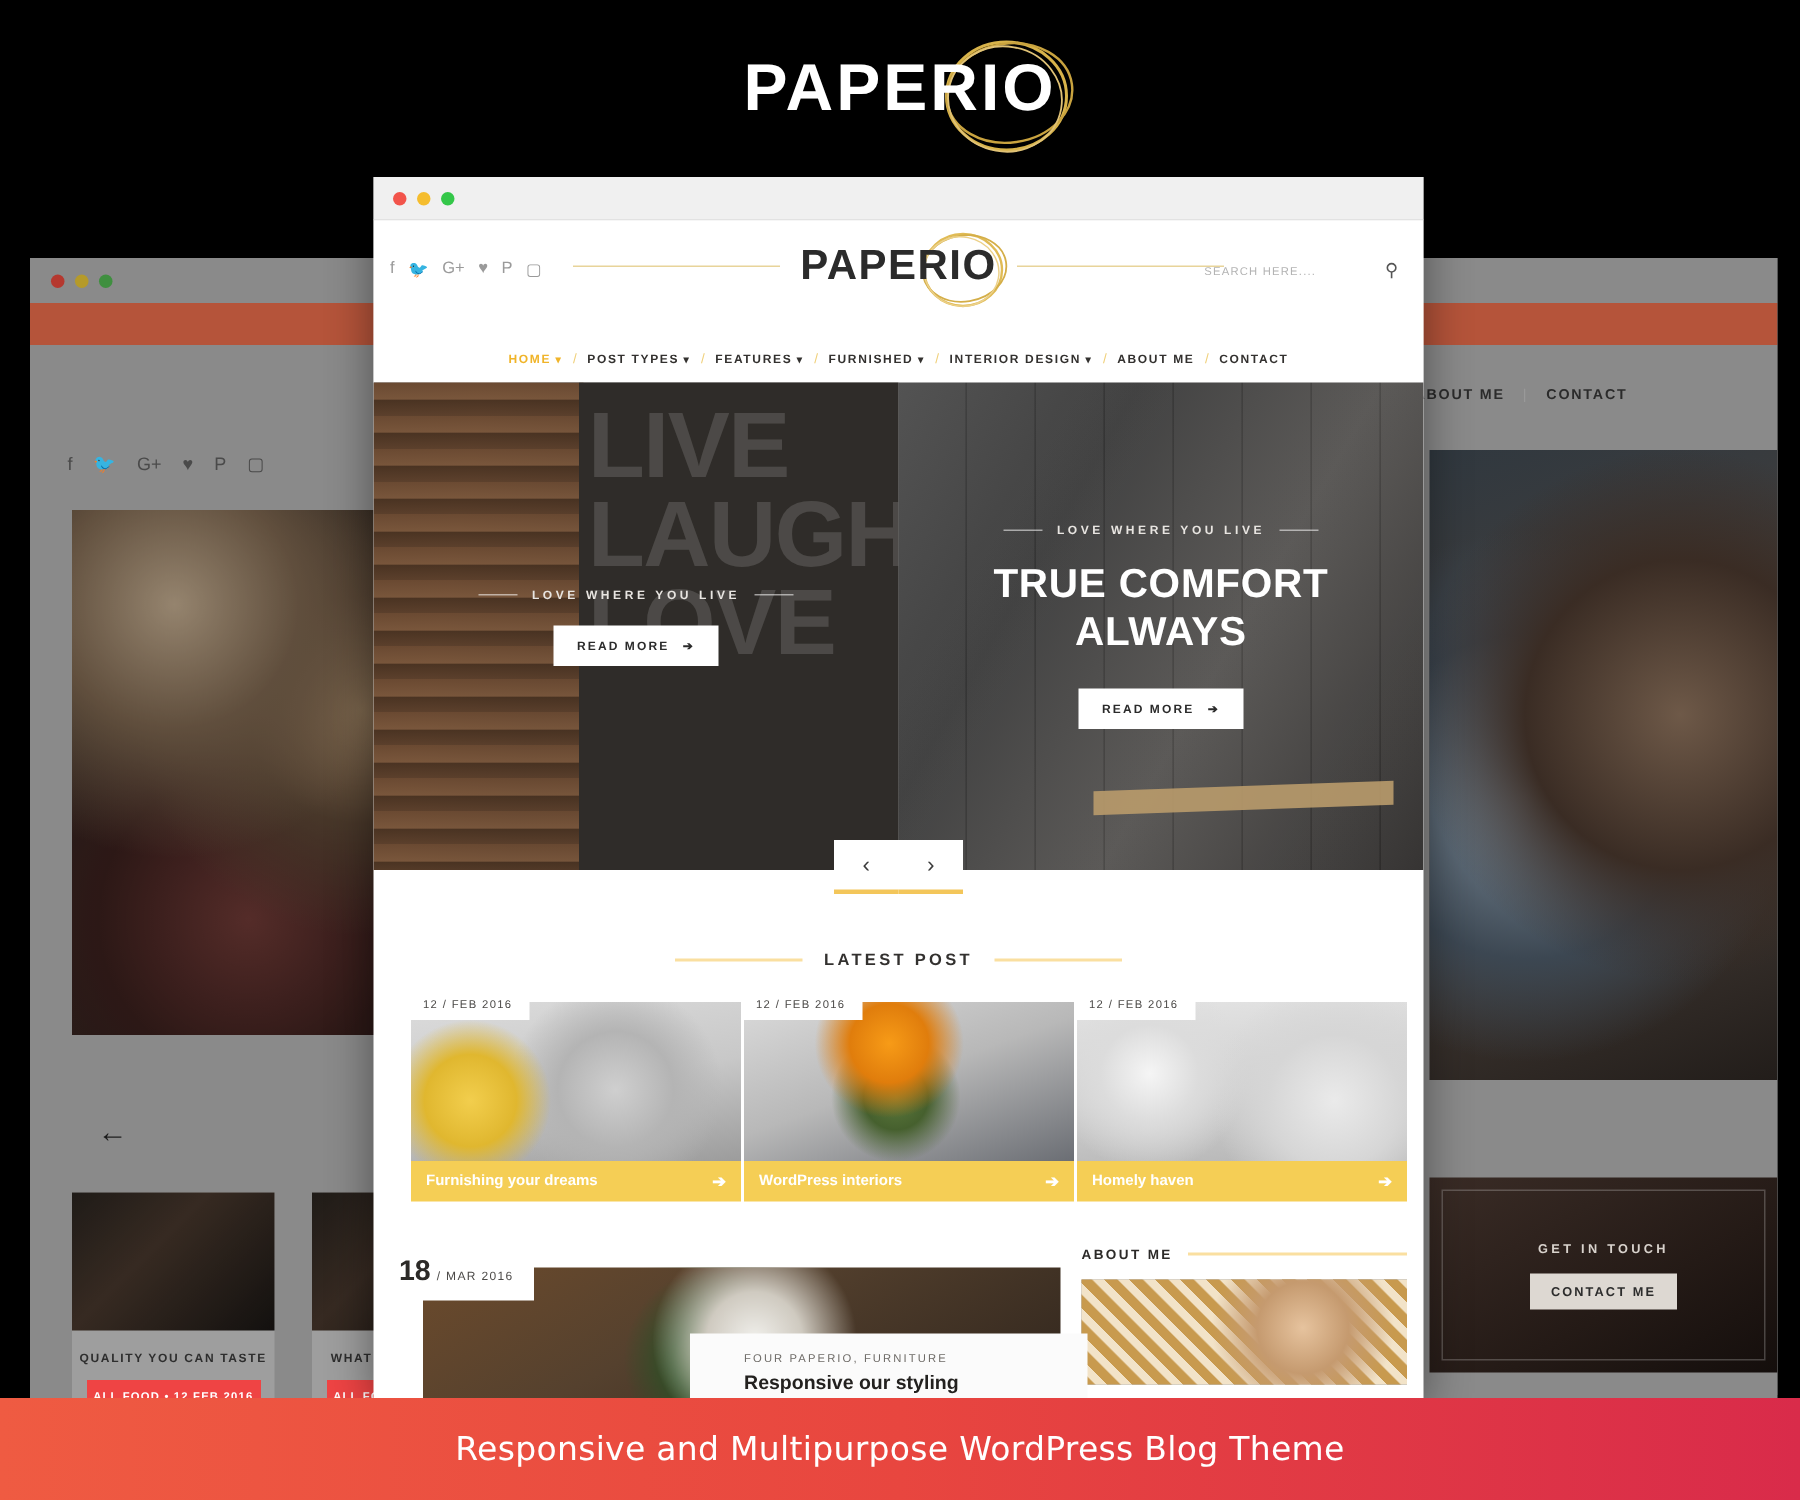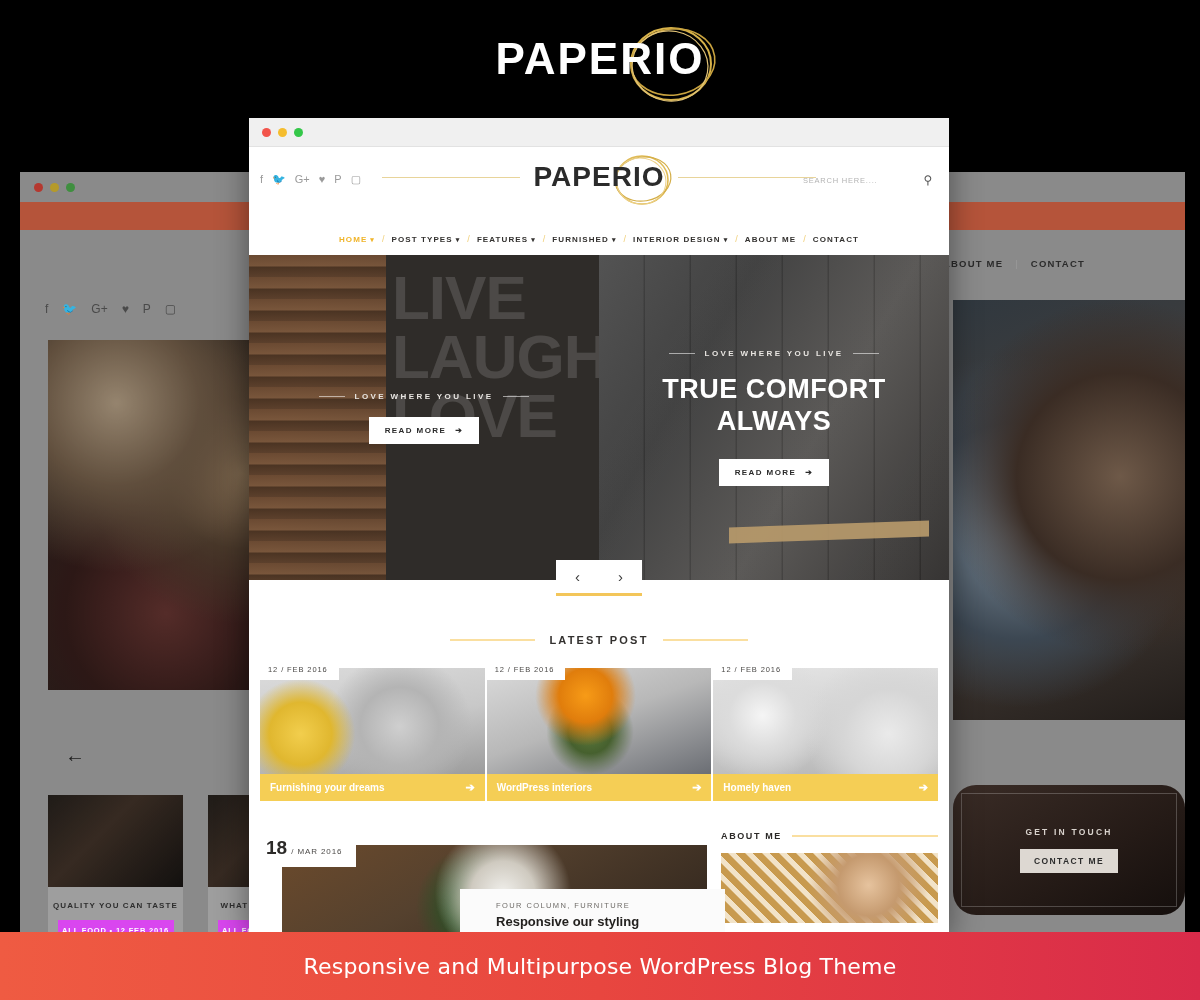--- a/index.html
+++ b/index.html
@@ -93,36 +93,36 @@
   .back-card .thumb {
     height: 92px; width: 100%;
     background: linear-gradient(135deg, #2b2118 0%, #51321d 40%, #1a1410 100%);
     filter: saturate(0.5) brightness(0.8);
   }
   .back-card .cap {
     font-size: 8px; letter-spacing: 1.1px; color: #2e2e2e; font-weight: bold;
     text-align: center; padding: 14px 4px 10px;
   }
   .back-card .btn {
-    margin: 0 auto; width: 116px; height: 20px; background: #d946ef;
+    margin: 0 auto; width: 116px; height: 20px; background: #ef4444;
     color: #fff; font-size: 7.5px; letter-spacing: 0.8px; font-weight: bold;
     display: flex; align-items: center; justify-content: center;
   }
 
   .cafe-img {
     position: absolute; right: 0px; top: 70px; width: 232px; height: 420px;
     background:
       radial-gradient(circle at 72% 42%, #6e5948 0%, #3a2c24 35%, transparent 60%),
       radial-gradient(circle at 28% 55%, #7e8e9c 0%, #3c4752 38%, transparent 62%),
       linear-gradient(160deg, #30383f 0%, #4b423c 55%, #221d1a 100%);
   }
   .touch-box {
     position: absolute; right: 0px; top: 555px; width: 232px; height: 130px;
     background: linear-gradient(150deg, #3a2c26 0%, #241a16 60%, #140e0c 100%);
-    display: flex; flex-direction: column; align-items: center; justify-content: center; border-radius: 23px;
+    display: flex; flex-direction: column; align-items: center; justify-content: center;
   }
   .touch-inner {
     position: absolute; inset: 8px; border: 1px solid rgba(255,255,255,0.22);
   }
   .touch-label {
     color: #d8d2cc; font-size: 8.5px; letter-spacing: 2.2px; font-weight: bold;
     position: relative; z-index: 2; margin-bottom: 12px;
   }
   .touch-btn {
     background: #ddd8d2; color: #2d2d2d; font-size: 8.5px; letter-spacing: 1.4px;
@@ -251,21 +251,21 @@
   
   .latest-head {
     margin-top: 54px; display: flex; align-items: center; justify-content: center;
     gap: 14px;
   }
   .latest-head .rule { height: 2px; width: 85px; background: #fadfa0; }
   .latest-head .txt {
     font-size: 11px; font-weight: bold; letter-spacing: 2.2px; color: #33312f;
   }
   .post-grid {
-    display: flex; gap: 2px; padding: 22px 11px 0 11px;
+    display: flex; gap: 2px; padding: 22px 11px 0 11px; margin-left: 14px;
   }
   .post-card { position: relative; flex: 1; }
   .post-date {
     position: absolute; left: 0; top: -9px; z-index: 3; background: #fff;
     font-size: 7.5px; letter-spacing: 0.9px; color: #4c4a48;
     padding: 6px 11px 6px 8px;
   }
   .post-thumb { height: 106px; width: 100%; }
   .thumb-sofa {
     background:
@@ -537,21 +537,21 @@
   </div>
 
   <div class="blog-row">
     <div class="blog-main">
       <div class="blog-date">
         <span class="blog-day">18</span>
         <span class="blog-month">/ MAR 2016</span>
       </div>
       <div class="blog-img"></div>
       <div class="blog-overlay">
-        <div class="blog-cat">FOUR COLUMN, FURNITURE</div>
+        <div class="blog-cat">FOUR PAPERIO, FURNITURE</div>
         <div class="blog-title">Responsive our styling</div>
       </div>
     </div>
     <div class="blog-side">
       <div class="side-head">
         <span class="txt">ABOUT ME</span>
         <span class="rule"></span>
       </div>
       <div class="side-img"></div>
     </div>

